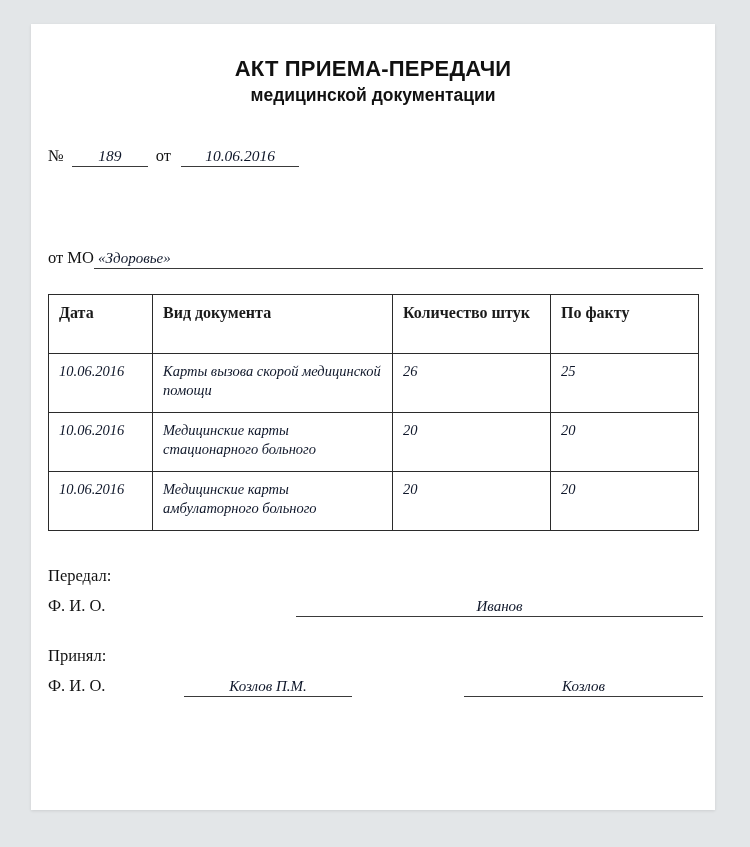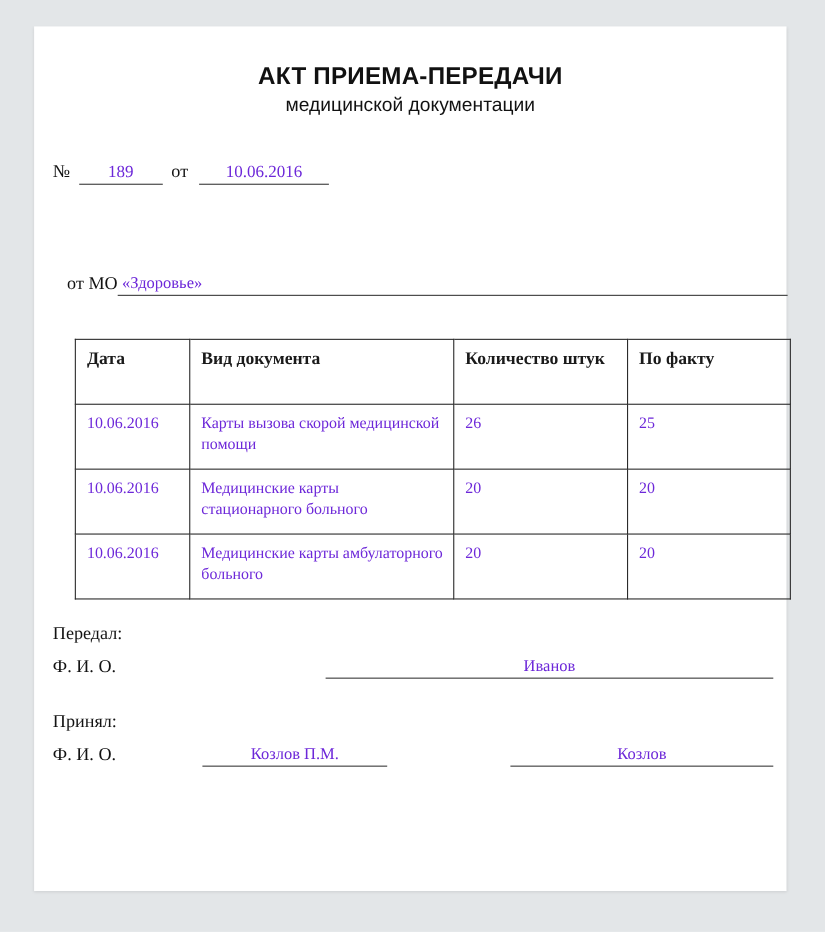--- a/index.html
+++ b/index.html
@@ -43,29 +43,30 @@
   }
   .title-main {
     font-size: 22px;
     font-weight: bold;
     letter-spacing: 0.2px;
     line-height: 1.18;
     color: #111111;
   }
   .title-sub {
     font-size: 17.5px;
-    font-weight: normal;
+    font-weight: bold;
     line-height: 1.3;
     margin-top: 2px;
     color: #111111;
   }
 
   
   .ink {
-    color: #6d28d9;
+    color: #0f172a;
+    font-style: italic;
     font-family: "Liberation Serif", "DejaVu Serif", serif;
   }
   .label {
     font-family: "Liberation Serif", "DejaVu Serif", serif;
     font-size: 16.5px;
     color: #131313;
   }
 
   
   .num-row {
@@ -93,21 +94,21 @@
     position: absolute;
     left: 17px;
     top: 172px;
     font-size: 17px;
     letter-spacing: 0.05px;
   }
 
   
   .mo-row {
     position: absolute;
-    left: 30px;
+    left: 17px;
     top: 224px;
     width: 655px;
     display: flex;
     align-items: flex-end;
     font-size: 17px;
     justify-content: flex-end;
   }
   .mo-row .lbl { white-space: pre; padding-bottom: 1px; }
   .mo-fill {
     flex: 1;
@@ -115,25 +116,24 @@
     font-size: 15px;
     padding-left: 4px;
     padding-bottom: 1px;
     line-height: 1.2;
   }
 
   
   .doc-table {
     position: absolute;
     left: 17px;
-    top: 284px;
+    top: 270px;
     width: 650px;
     border-collapse: collapse;
     table-layout: fixed;
-    margin-left: 20px;
   }
   .doc-table td, .doc-table th {
     border: 1.3px solid #2b2b2b;
     vertical-align: top;
     padding: 8px 9px 8px 10px;
   }
   .doc-table th {
     font-weight: bold;
     font-size: 16px;
     text-align: left;

